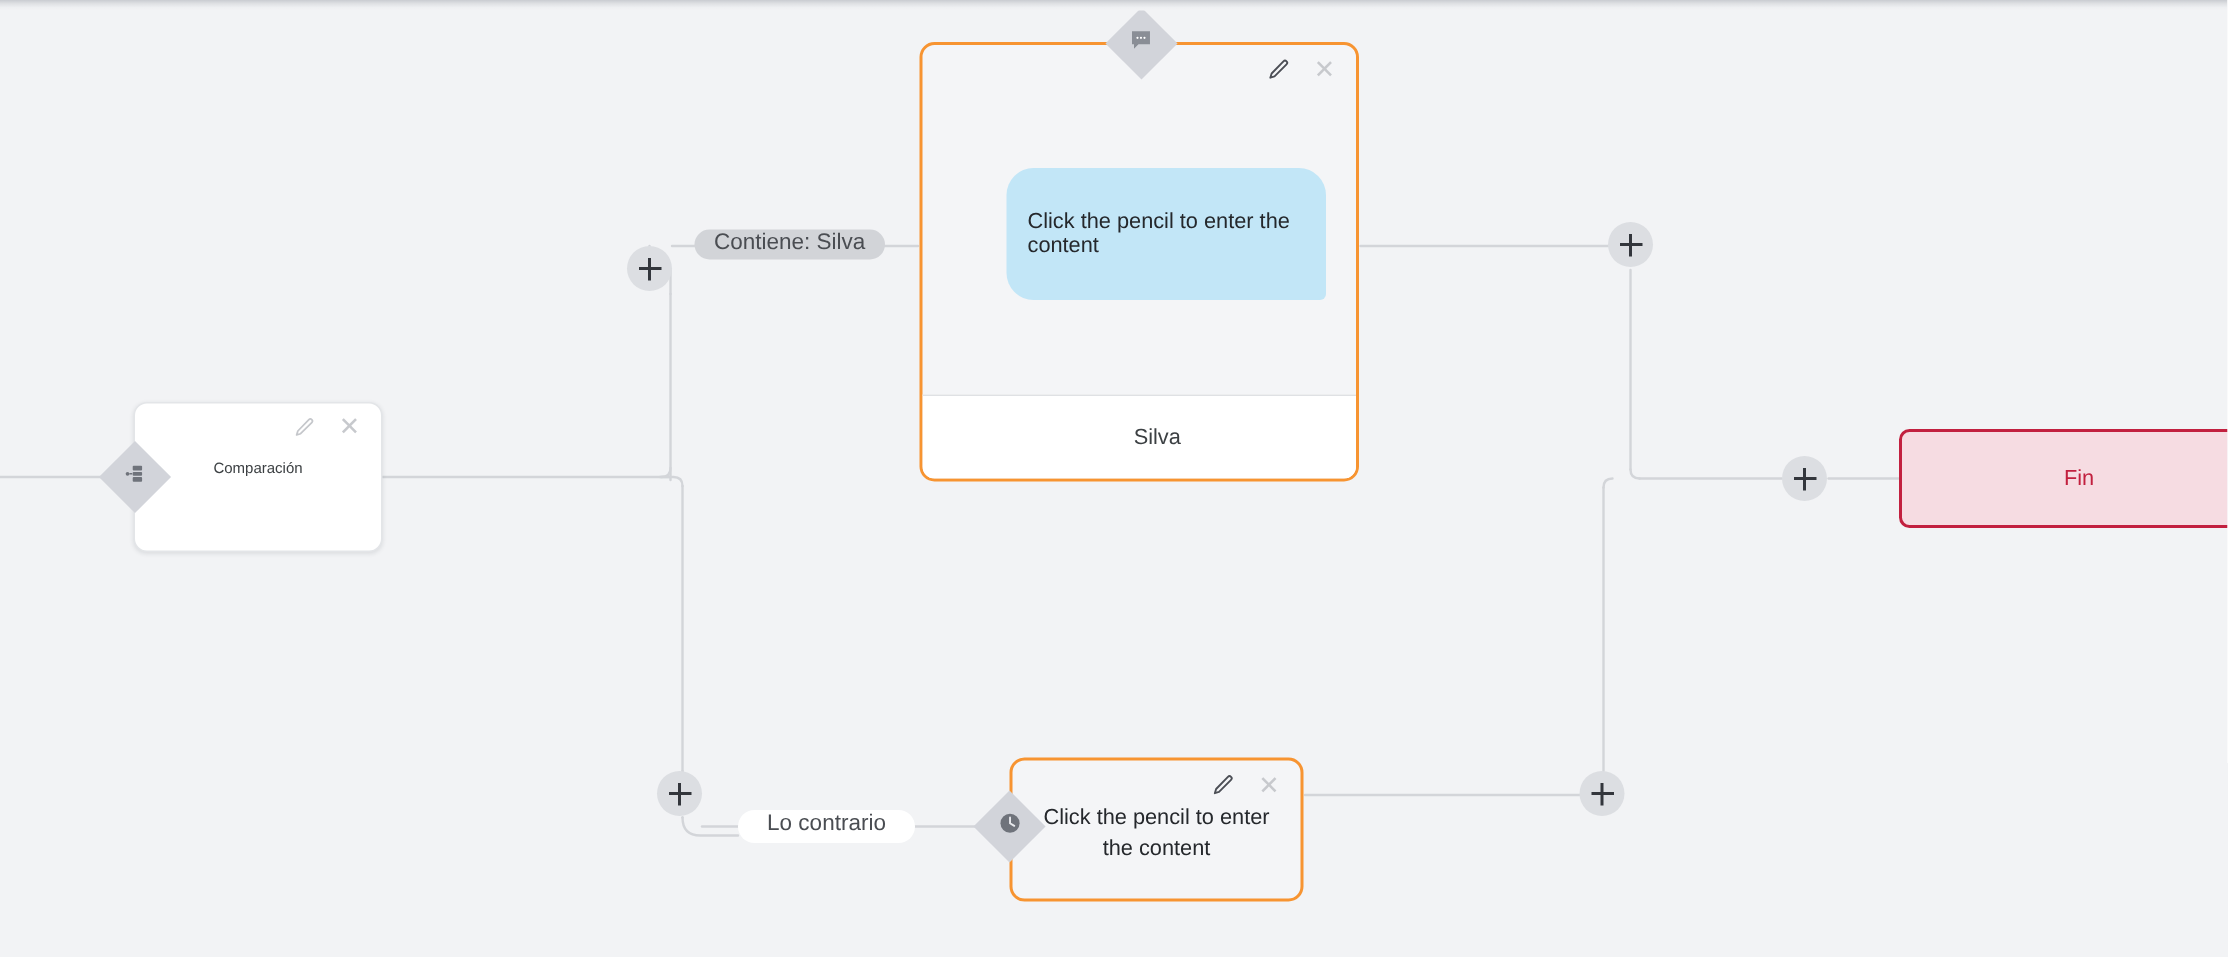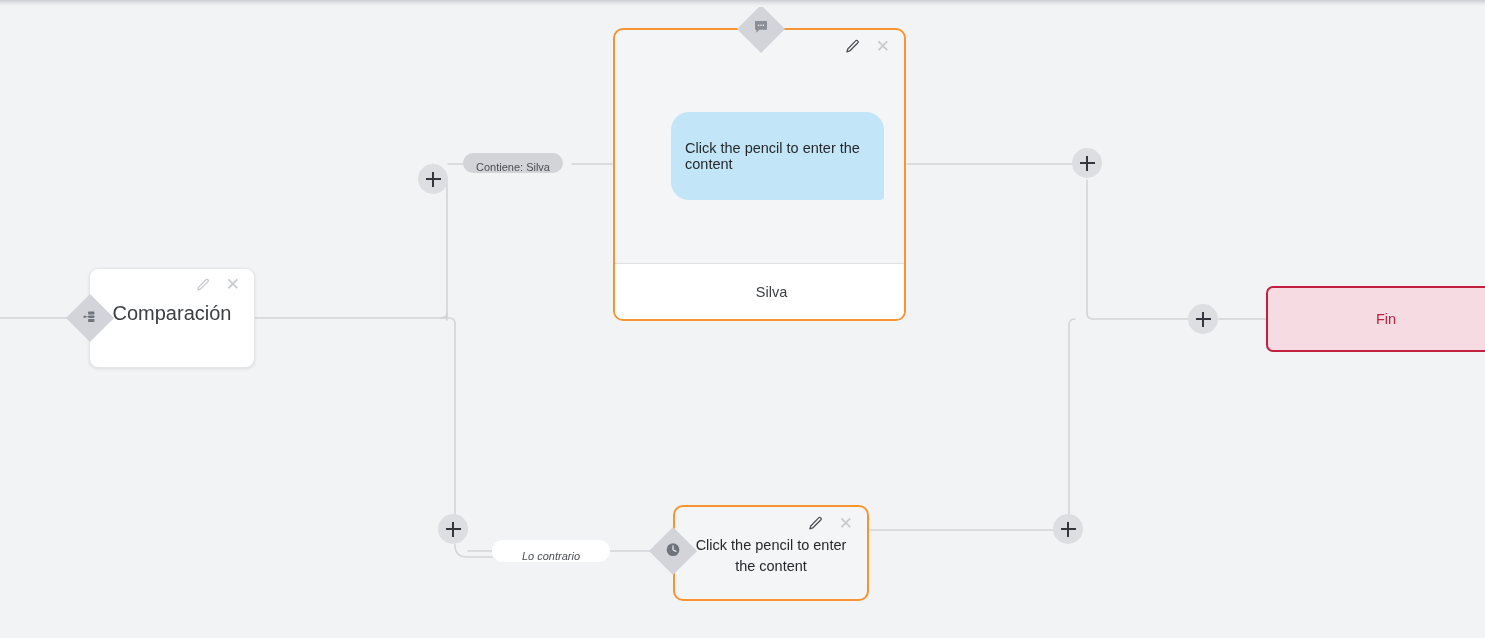--- a/index.html
+++ b/index.html
@@ -56,21 +56,21 @@
     display: flex;
     align-items: center;
     gap: 16px;
   }
   .compare-body {
     position: absolute;
     left: 0; right: 0;
     top: 30px;
     text-align: center;
     color: #3c4043;
-    font-size: 20px;
+    font-size: 10px;
     line-height: 28px;
   }
 
   
   .card-orange {
     border: 2px solid #f79431;
     border-radius: 10px;
     background: #f4f5f7;
     overflow: hidden;
   }
@@ -164,31 +164,31 @@
   }
   .plus::before { width: 15px; height: 1.6px; }
   .plus::after  { width: 1.6px; height: 15px; }
 
   
   .chip {
     position: absolute;
     height: 20px;
     border-radius: 10px;
     display: flex;
-    align-items: flex-end;
-    justify-content: center;
-    font-size: 11px;
+    align-items: flex-start;
+    justify-content: center;
+    font-size: 15px;
     color: #4a4d52;
     padding: 0 13px;
     box-sizing: border-box;
     white-space: nowrap;
     z-index: 22;
   }
   .chip-grey { background: #d2d4d8; }
-  .chip-white { background: #ffffff; height: 22px; border-radius: 11px; font-style: italic; }
+  .chip-white { background: #ffffff; height: 22px; border-radius: 11px; }
 
   
   .icon-btn {
     display: inline-flex;
     align-items: center;
     justify-content: center;
     cursor: pointer;
     line-height: 0;
   }
   .x-icon {

